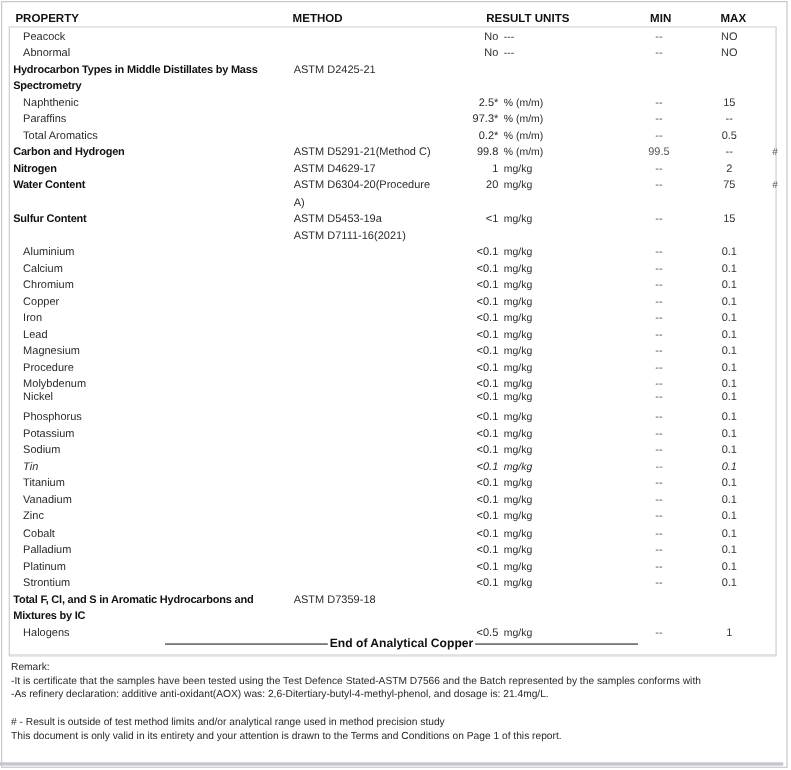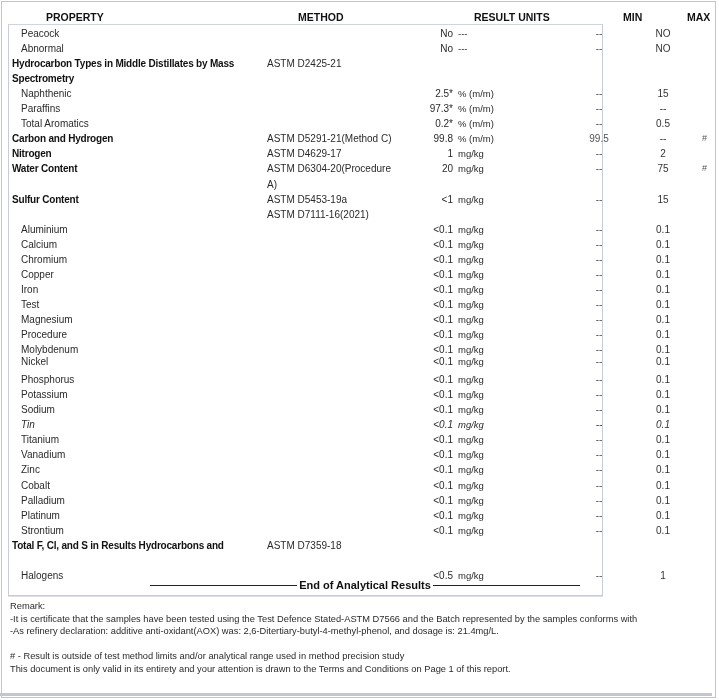--- a/index.html
+++ b/index.html
@@ -5,24 +5,24 @@
     html, body { margin: 0; padding: 0; background: #ffffff; }
     body {
       width: 719px; height: 700px; position: relative; overflow: hidden;
       font-family: "Liberation Sans", sans-serif; color: #1a1a1a;
     }
     .outer {
       position: absolute; left: 1px; top: 1px; width: 715px; height: 697px;
       border: 1px solid #c4c4c4; box-sizing: border-box;
     }
     .hdr {
-      position: absolute; top: 11px; font-weight: bold; font-size: 10.5px; color: #111; margin-left: 32px;
+      position: absolute; top: 11px; font-weight: bold; font-size: 10.5px; color: #111;
     }
     .tablebox {
-      position: absolute; left: 8px; top: 24px; width: 595px; height: 572px;
+      position: absolute; left: 8px; top: 24px; width: 698px; height: 572px;
       border: 1px solid #c8ccd4; border-top: 1px solid #d0d4dc; box-sizing: border-box;
       box-shadow: 0 1px 0 #dde0e6;
     }
     .row {
       position: absolute; left: 0; width: 698px; height: 15px; font-size: 10px; line-height: 15px;
     }
     .row span { position: absolute; white-space: nowrap; }
     .prop { left: 12px; color: #2a2a2a; }
     .prop.bold { left: 3px; font-weight: bold; color: #111; letter-spacing: -0.2px; }
     .method { left: 258px; color: #2a2a2a; }
@@ -210,21 +210,21 @@
     <div class="row" style="top: 256.85px;">
       <span class="prop">Iron</span>
       <span class="method"></span>
       <span class="result">&lt;0.1</span>
       <span class="units">mg/kg</span>
       <span class="min">--</span>
       <span class="max">0.1</span>
       <span class="flag"></span>
     </div>
     <div class="row" style="top: 271.9px;">
-      <span class="prop">Test</span>
+      <span class="prop">Lead</span>
       <span class="method"></span>
       <span class="result">&lt;0.1</span>
       <span class="units">mg/kg</span>
       <span class="min">--</span>
       <span class="max">0.1</span>
       <span class="flag"></span>
     </div>
     <div class="row" style="top: 286.95px;">
       <span class="prop">Magnesium</span>
       <span class="method"></span>
@@ -354,42 +354,51 @@
     <div class="row" style="top: 497.65px;">
       <span class="prop">Strontium</span>
       <span class="method"></span>
       <span class="result">&lt;0.1</span>
       <span class="units">mg/kg</span>
       <span class="min">--</span>
       <span class="max">0.1</span>
       <span class="flag"></span>
     </div>
     <div class="row" style="top: 512.7px;">
-      <span class="prop bold">Total F, Cl, and S in Results Hydrocarbons and</span>
+      <span class="prop bold">Total F, Cl, and S in Aromatic Hydrocarbons and</span>
       <span class="method">ASTM D7359-18</span>
+      <span class="result"></span>
+      <span class="units"></span>
+      <span class="min"></span>
+      <span class="max"></span>
+      <span class="flag"></span>
+    </div>
+    <div class="row" style="top: 527.75px;">
+      <span class="prop bold">Mixtures by IC</span>
+      <span class="method"></span>
       <span class="result"></span>
       <span class="units"></span>
       <span class="min"></span>
       <span class="max"></span>
       <span class="flag"></span>
     </div>
     <div class="row" style="top: 542.8px;">
       <span class="prop">Halogens</span>
       <span class="method"></span>
       <span class="result">&lt;0.5</span>
       <span class="units">mg/kg</span>
       <span class="min">--</span>
       <span class="max">1</span>
       <span class="flag"></span>
     </div>
   </div>
 
 <div class="endline">
   <div class="ln"></div>
-  <span class="txt">End of Analytical Results</span>
+  <span class="txt">End of Analytical Copper</span>
   <div class="ln"></div>
 </div>
 
 <div class="remarks" id="remarks">
   <div>Remark:</div>
 <div>-It is certificate that the samples have been tested using the Test Defence Stated-ASTM D7566 and the Batch represented by the samples conforms with</div>
     <div>-As refinery declaration: additive anti-oxidant(AOX) was: 2,6-Ditertiary-butyl-4-methyl-phenol, and dosage is: 21.4mg/L.</div>
     <div></div>
     <div># - Result is outside of test method limits and/or analytical range used in method precision study</div>
     <div>This document is only valid in its entirety and your attention is drawn to the Terms and Conditions on Page 1 of this report.</div>

